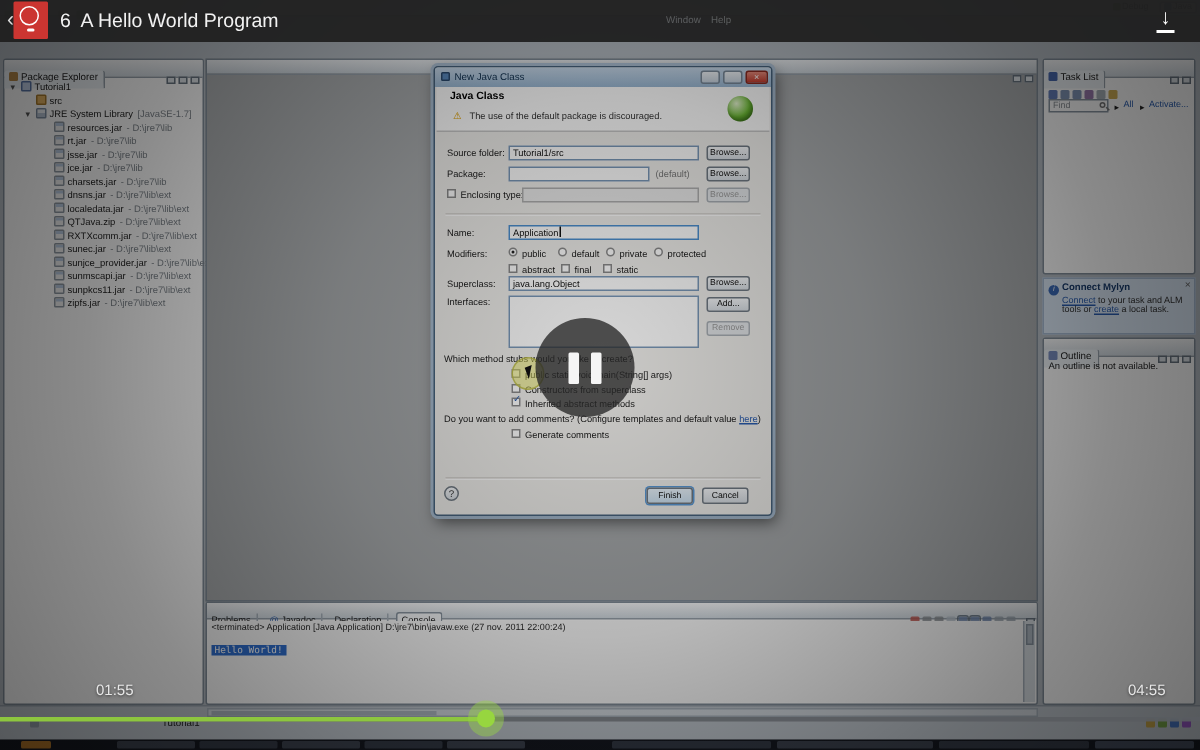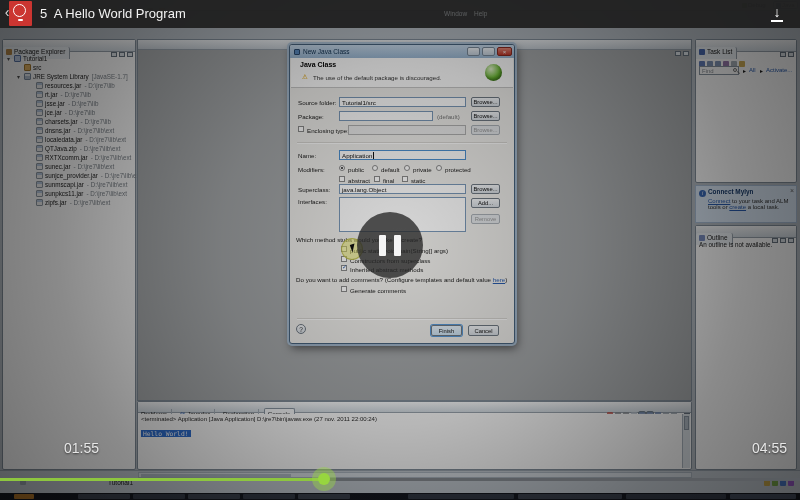--- a/index.html
+++ b/index.html
@@ -141,21 +141,21 @@
 #vtitle{position:absolute;left:40px;top:0;line-height:28px;font-size:13px;color:#f2f2f2;white-space:pre}
 .ghost{position:absolute;top:10px;font-size:6.5px;color:rgba(205,210,215,.32)}
 #dlbtn{position:absolute;right:12px;top:3px;width:22px;height:22px;text-align:center}
 #dlbtn .arr{font-size:14px;font-weight:bold;color:#fff;line-height:16px}
 #dlbtn .bar{position:absolute;left:5px;bottom:3px;width:12px;height:2px;background:#fff}
 
 #pausebtn{left:357px;top:212px;width:66px;height:66px;border-radius:50%;background:rgba(38,38,38,.78);
   display:flex;align-items:center;justify-content:center}
 #pausebtn b{display:inline-block;width:7px;height:21px;background:#f5f5f5;margin:0 4px;border-radius:1px}
 
-.ptime{position:absolute;top:440px;font-size:14px;color:rgba(238,238,238,.95);text-shadow:0 1px 2px rgba(0,0,0,.6)}
+.ptime{position:absolute;top:455px;font-size:10px;color:rgba(238,238,238,.95);text-shadow:0 1px 2px rgba(0,0,0,.6)}
 #progress{left:0;top:478px;width:800px;height:3px;background:rgba(88,92,96,.95)}
 #played{position:absolute;left:0;top:0;height:3px;background:#8dc63f}
 #thumb-halo{position:absolute;left:312px;top:-11px;width:24px;height:24px;border-radius:50%;background:rgba(150,210,70,.45)}
 #thumb{position:absolute;left:318px;top:-5px;width:12px;height:12px;border-radius:50%;background:#97d63f}
 </style>
 </head>
 <body>
 
 <div id="screen">
 
@@ -350,21 +350,21 @@
   </div>
 
   <div id="vignette"></div>
 
   <div id="topbar" class="a">
     <span id="backbtn">‹</span>
     <span id="logo">
         <span class="ring"></span>
         <span class="dot"></span>
       </span>
-    <span id="vtitle">5  A Hello World Program</span>
+    <span id="vtitle">6  A Hello World Program</span>
     <span class="ghost" style="left:444px">Window</span>
     <span class="ghost" style="left:474px">Help</span>
     <span id="dlbtn"><span class="arr">↓</span><span class="bar"></span></span>
   </div>
 
   <div id="pausebtn" class="a">
       <b></b>
       <b></b>
     </div>
 

